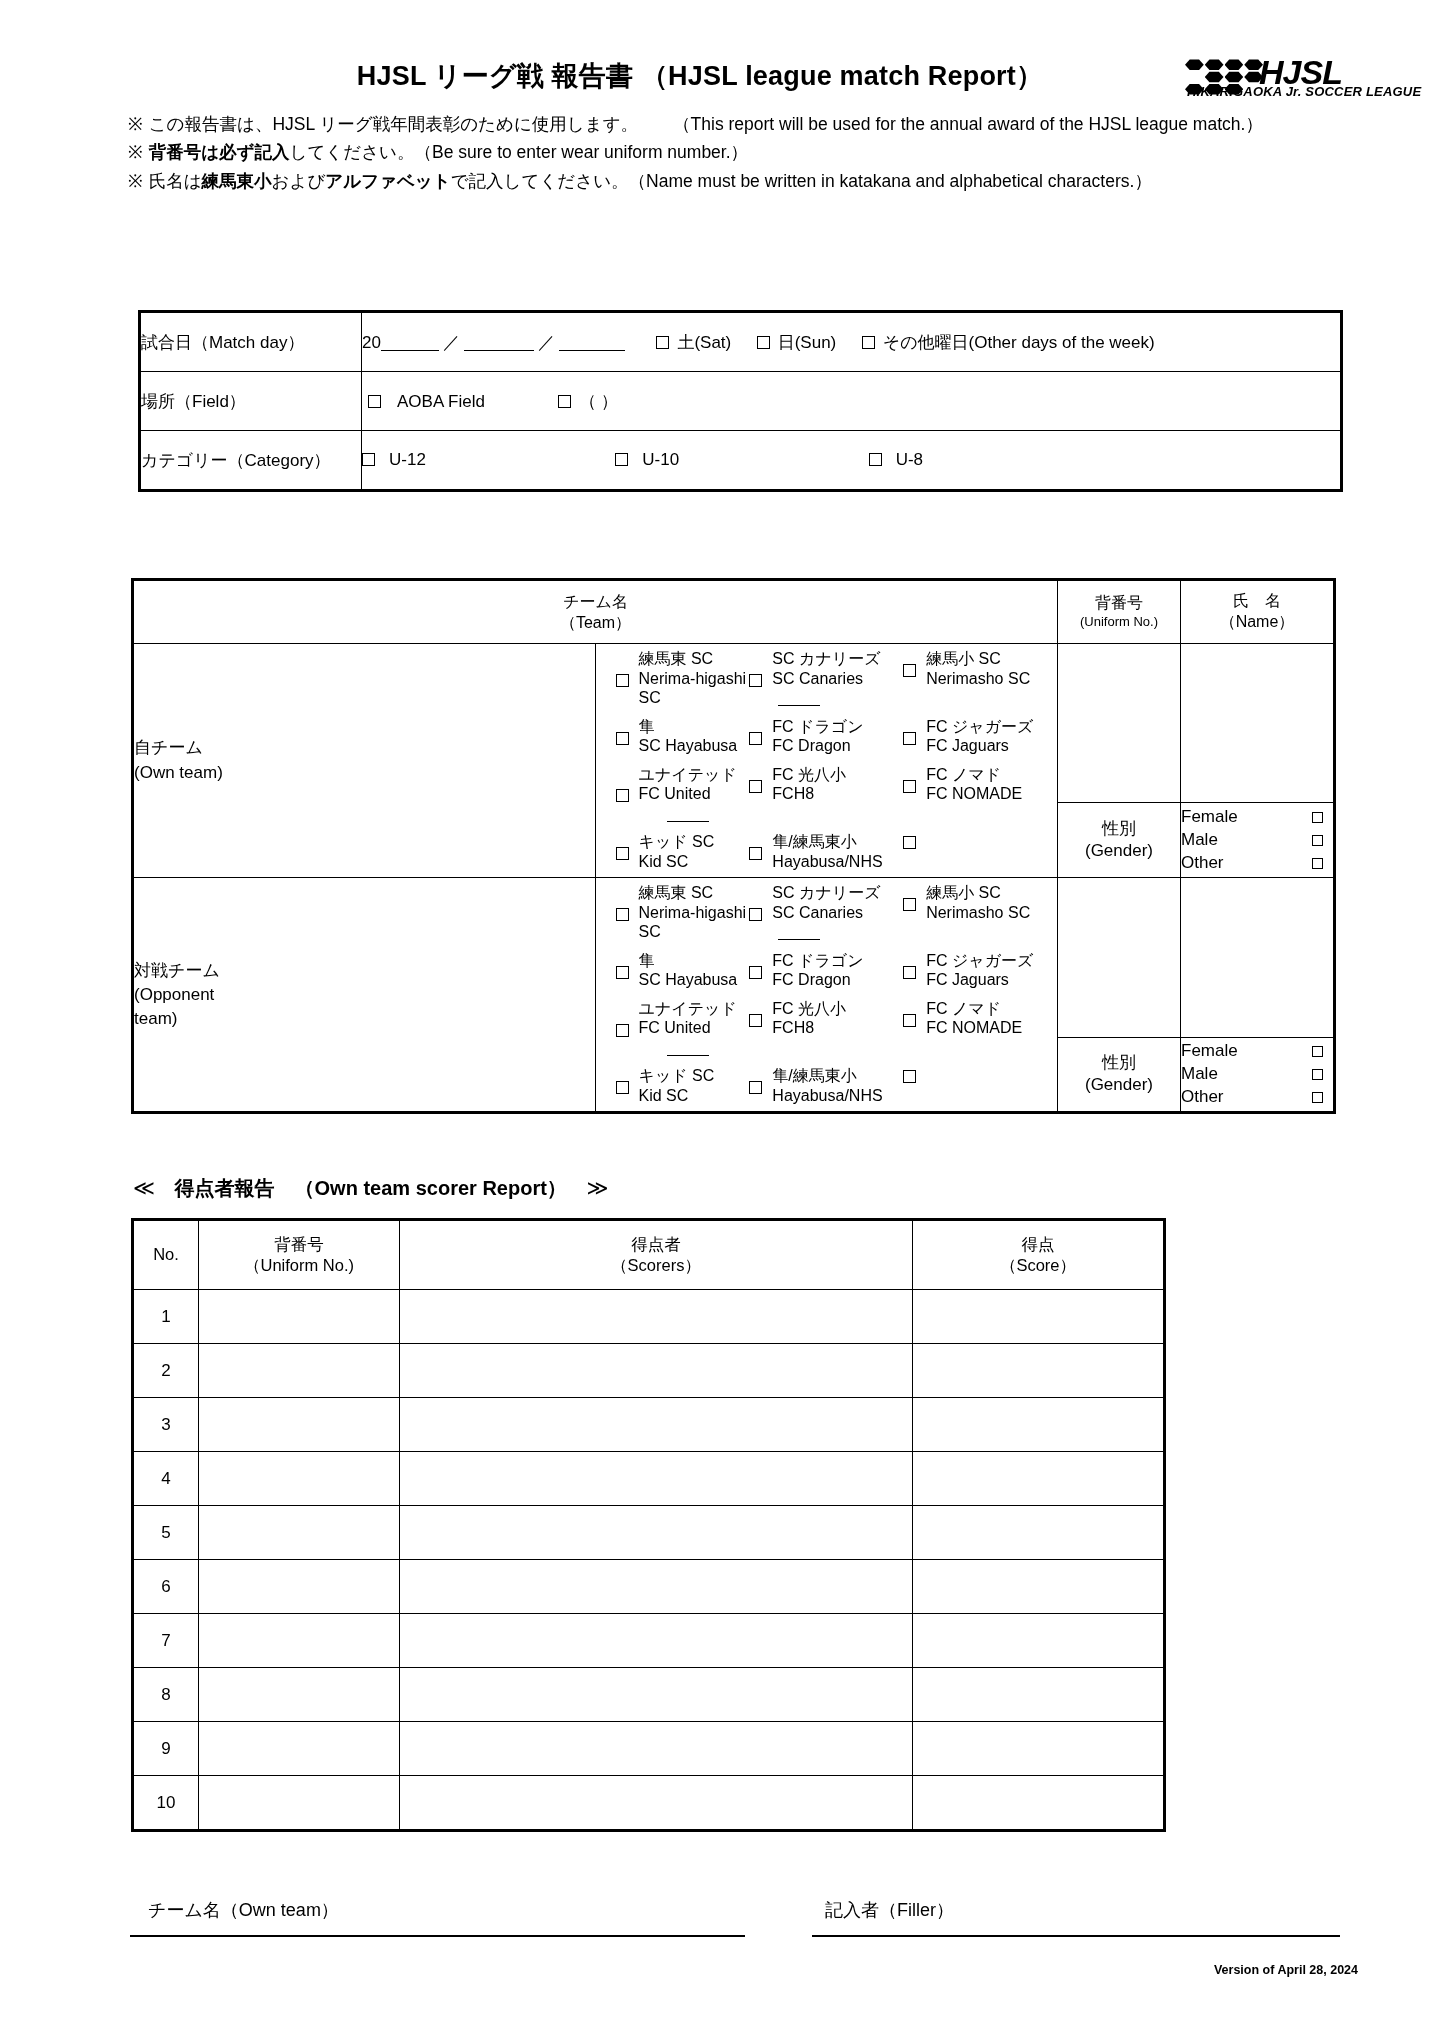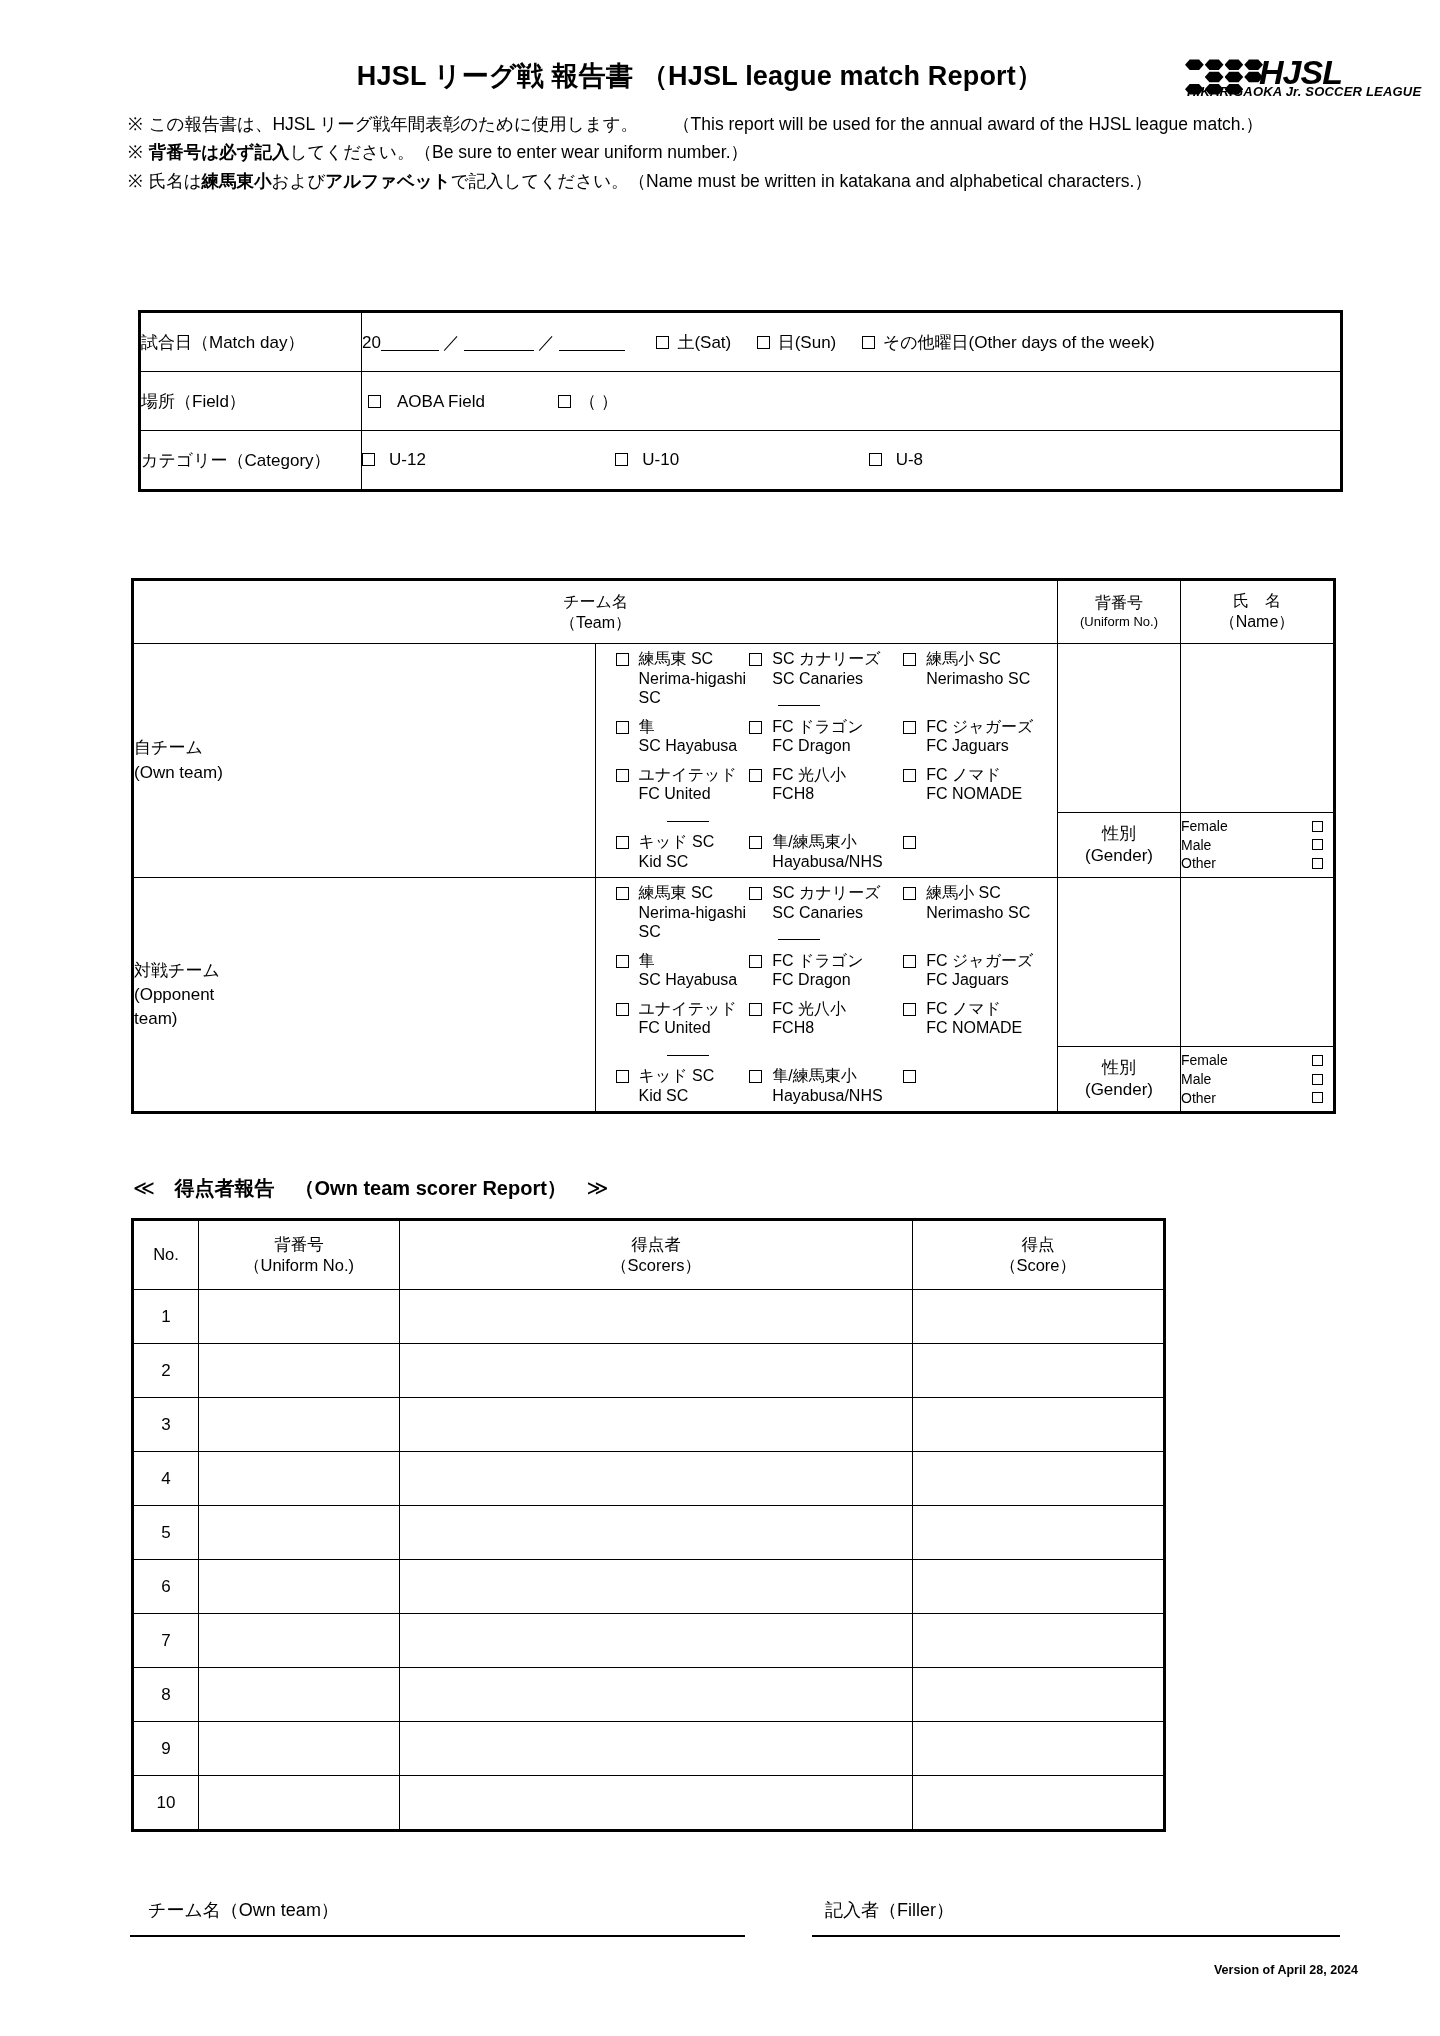--- a/index.html
+++ b/index.html
@@ -178,21 +178,21 @@
   }
   .team-grid td {
     border: none;
     padding: 5px 0 4px 0;
     vertical-align: top;
     font-size: 16px;
     line-height: 1.2;
   }
   .opt {
     display: flex;
-    align-items: flex-start;
+    align-items: center;
     gap: 10px;
   }
   .opt .cbx {
     flex: 0 0 auto;
     width: 13px; height: 13px;
     border: 1.4px solid #000;
     background: #fff;
     margin-top: 4px;
     box-sizing: border-box;
   }
@@ -211,21 +211,21 @@
   .g-lbl {
     text-align: center;
     line-height: 1.3;
     font-size: 15.5px;
   }
   .g-rows { padding-left: 8px; }
   .g-row {
     display: flex;
     align-items: center;
     justify-content: space-between;
-    font-size: 14px;
+    font-size: 17px;
     line-height: 1.35;
     padding-right: 10px;
   }
   .g-row .cbs {
     width: 11px; height: 11px;
     border: 1.3px solid #000;
     background: #fff;
     box-sizing: border-box;
   }
 

